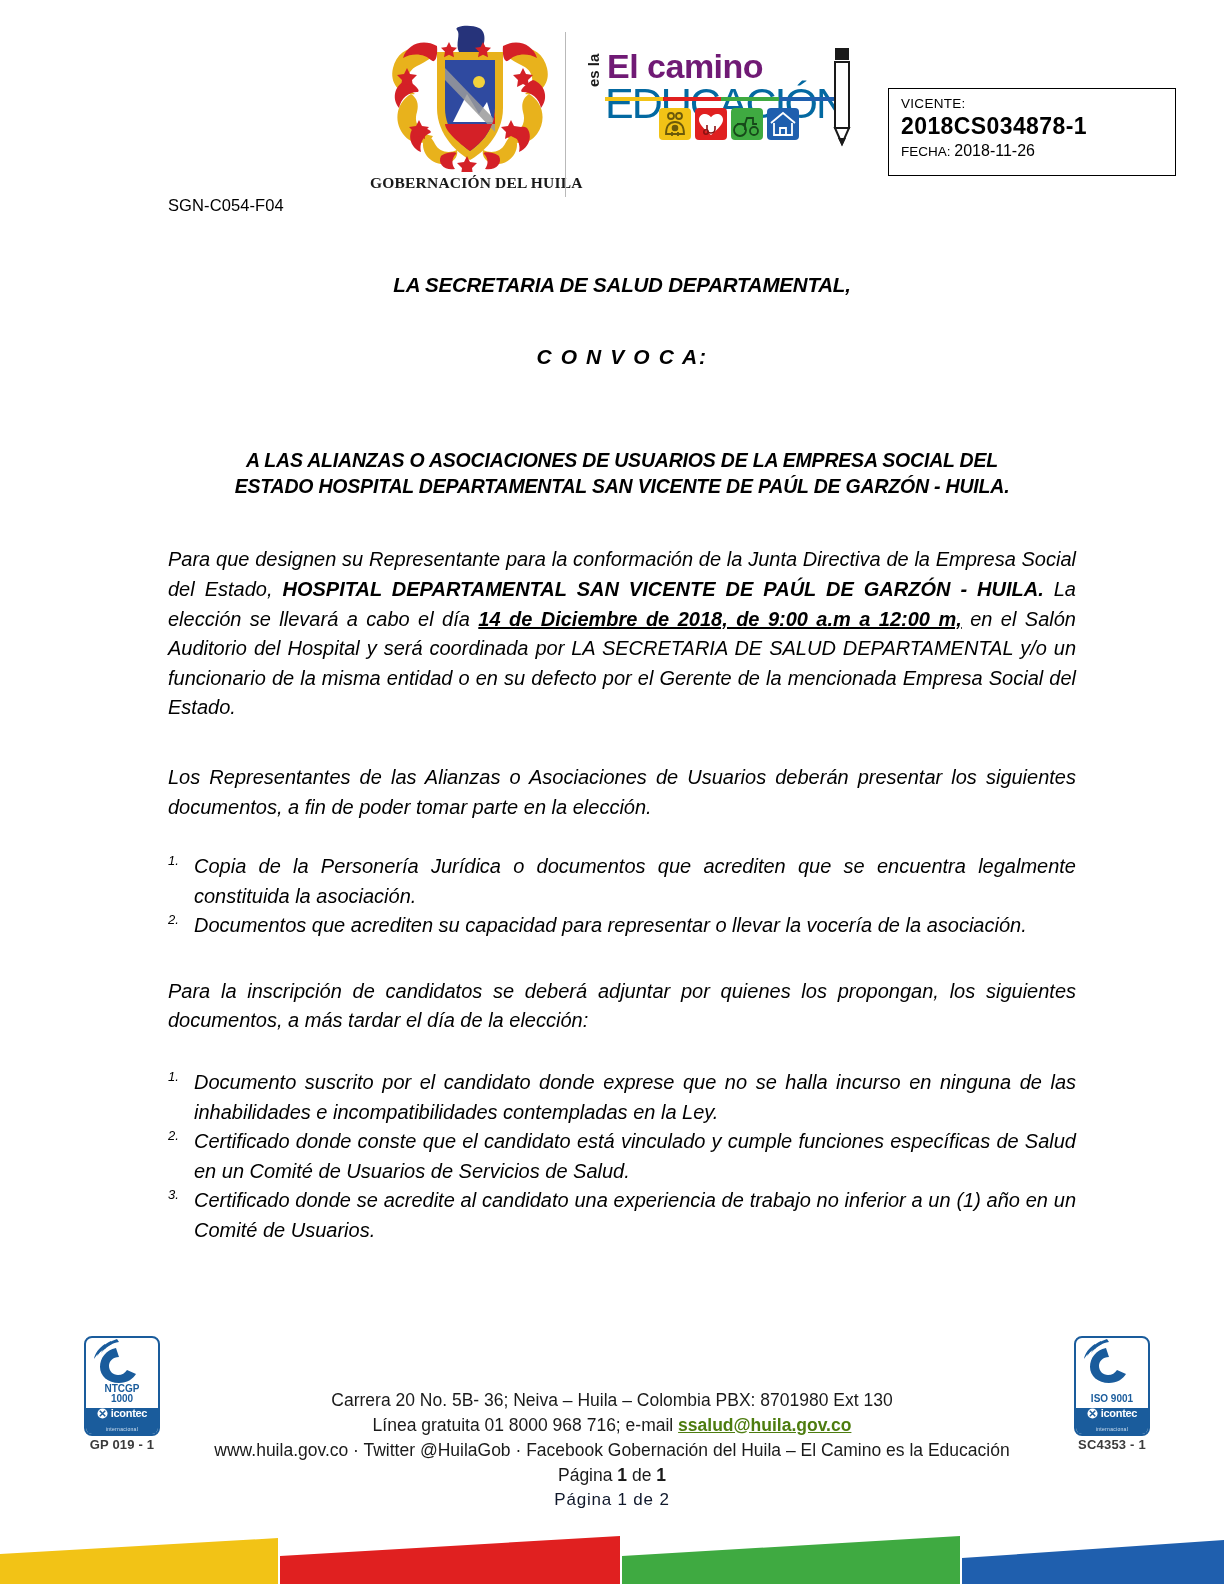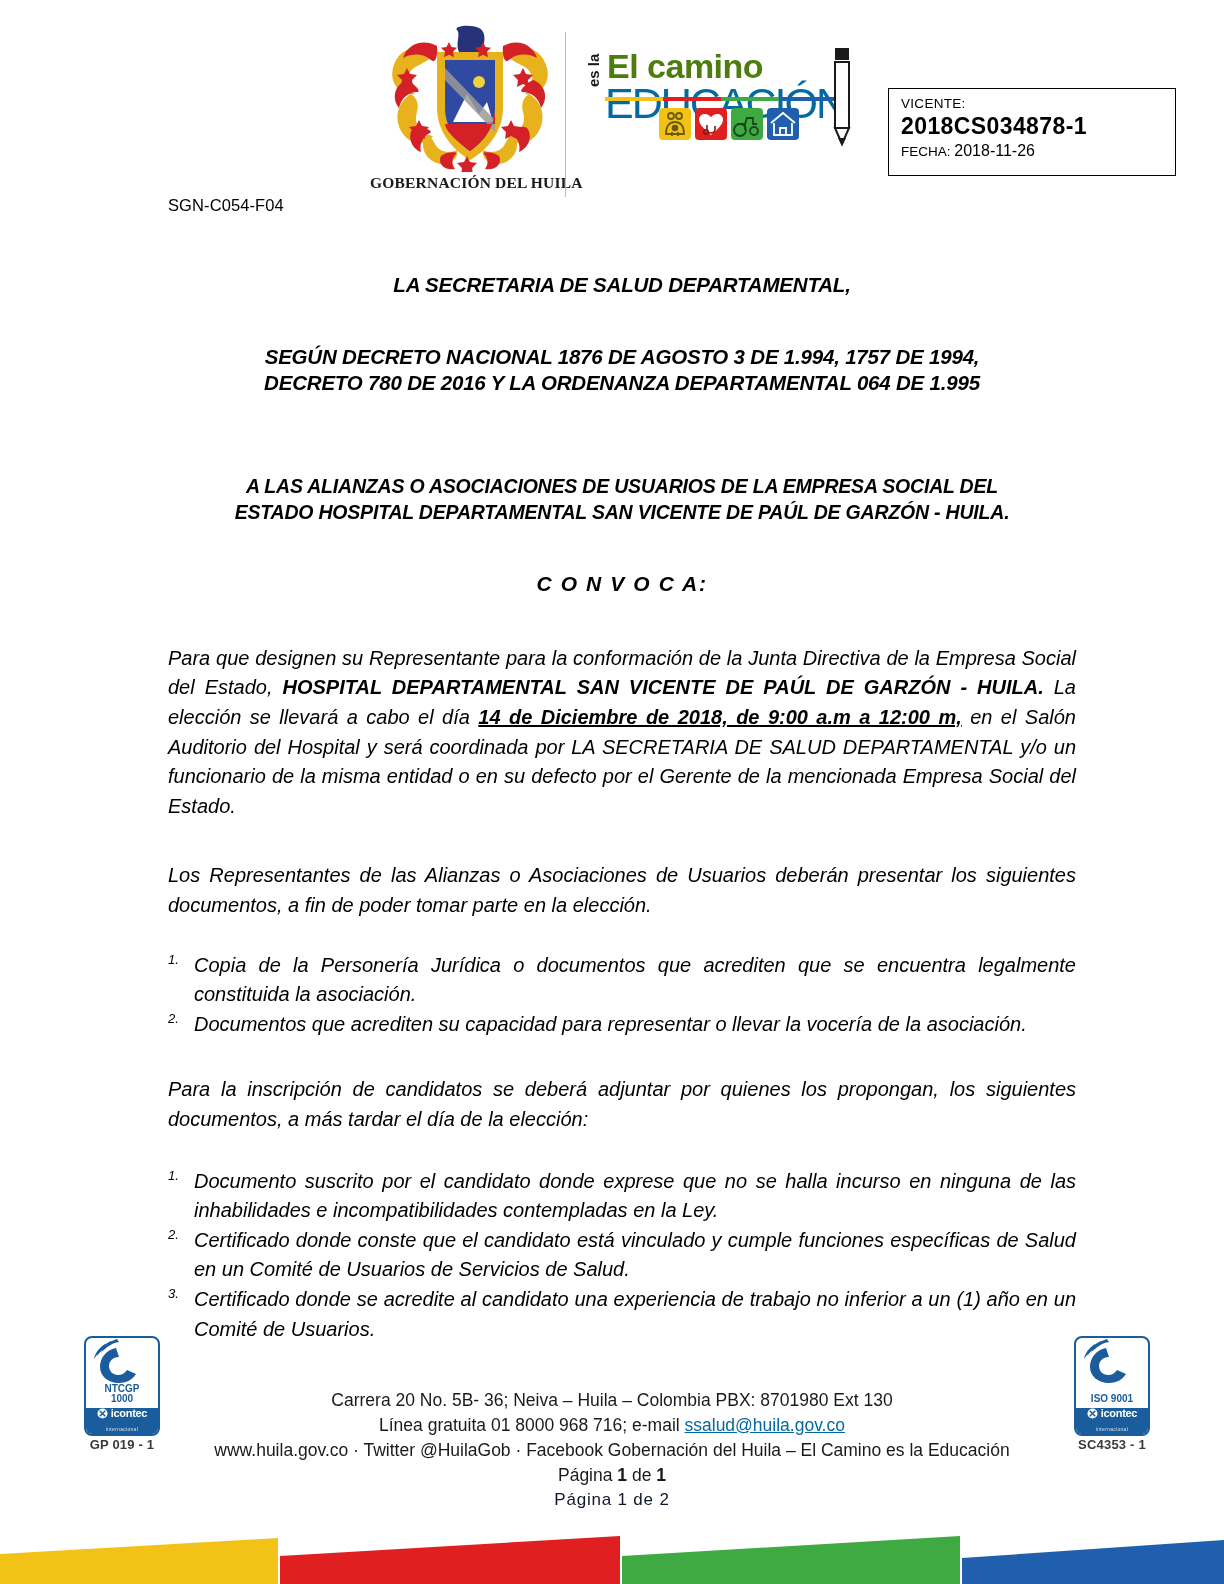--- a/index.html
+++ b/index.html
@@ -58,21 +58,21 @@
     position: absolute;
     left: 585px;
     top: 26px;
     width: 275px;
     height: 140px;
   }
   .camino-line1 {
     font-family: "Liberation Sans", sans-serif;
     font-size: 34px;
     font-weight: bold;
-    color: #4d7c0f;
+    color: #701a75;
     line-height: 0.96;
     letter-spacing: -0.5px;
     margin-left: 22px;
   }
   .camino-row2 {
     position: relative;
     height: 48px;
     margin-top: -2px;
   }
   .camino-esla {
@@ -312,22 +312,23 @@
     position: absolute;
     left: 172px;
     top: 66px;
     width: 880px;
     text-align: center;
     font-size: 17.5px;
     line-height: 1.42;
     color: #1a1a1a;
   }
   .footer-text a {
-    color: #0369a1;
+    color: #4d7c0f;
     text-decoration: underline;
+    font-weight: bold;
   }
   .page-count { margin-top: 0; }
   .page-count b { font-weight: bold; }
   .page-count-2 {
     position: absolute;
     left: 172px;
     top: 1490px;
     width: 880px;
     text-align: center;
     font-size: 17px;
@@ -481,31 +482,27 @@
       <span class="rad-fecha-val">2018-11-26</span>
     </div>
   </div>
 
   <div class="form-code">SGN-C054-F04</div>
 
   <div class="content">
 
     <div class="h-center h-title1">LA SECRETARIA DE SALUD DEPARTAMENTAL,</div>
 
-    <div class="h-center h-title2">
-      <div>SEGÚN DECRETO NACIONAL 1876 DE AGOSTO 3 DE 1.994, 1757 DE 1994,</div>
-      <div>DECRETO 780 DE 2016 Y LA ORDENANZA DEPARTAMENTAL 064 DE 1.995</div>
-    </div>
+
+    <div class="h-center h-convoca">C O N V O C A:</div>
 
     <div class="h-center h-dest">
       <div>A LAS ALIANZAS O ASOCIACIONES DE USUARIOS DE LA EMPRESA SOCIAL DEL</div>
       <div>ESTADO HOSPITAL DEPARTAMENTAL SAN VICENTE DE PAÚL DE GARZÓN - HUILA.</div>
     </div>
-
-    <div class="h-center h-convoca">C O N V O C A:</div>
 
     <p class="para p-main"><span>Para que designen su Representante para la conformación de la Junta Directiva de la Empresa Social del Estado, </span><b>HOSPITAL DEPARTAMENTAL SAN VICENTE DE PAÚL DE GARZÓN - HUILA.</b><span> La elección se llevará a cabo el día </span><span class="bu">14 de Diciembre de 2018, de 9:00 a.m a 12:00 m,</span><span> en el Salón Auditorio del Hospital y será coordinada por LA SECRETARIA DE SALUD DEPARTAMENTAL y/o un funcionario de la misma entidad o en su defecto por el Gerente de la mencionada Empresa Social del Estado.</span></p>
 
     <p class="para p-reps">Los Representantes de las Alianzas o Asociaciones de Usuarios deberán presentar los siguientes documentos, a fin de poder tomar parte en la elección.</p>
 
     <ul class="list">
       <li>
         <span class="num">1.</span><span>Copia de la Personería Jurídica o documentos que acrediten que se encuentra legalmente constituida la asociación.</span>
       </li>
       <li>

